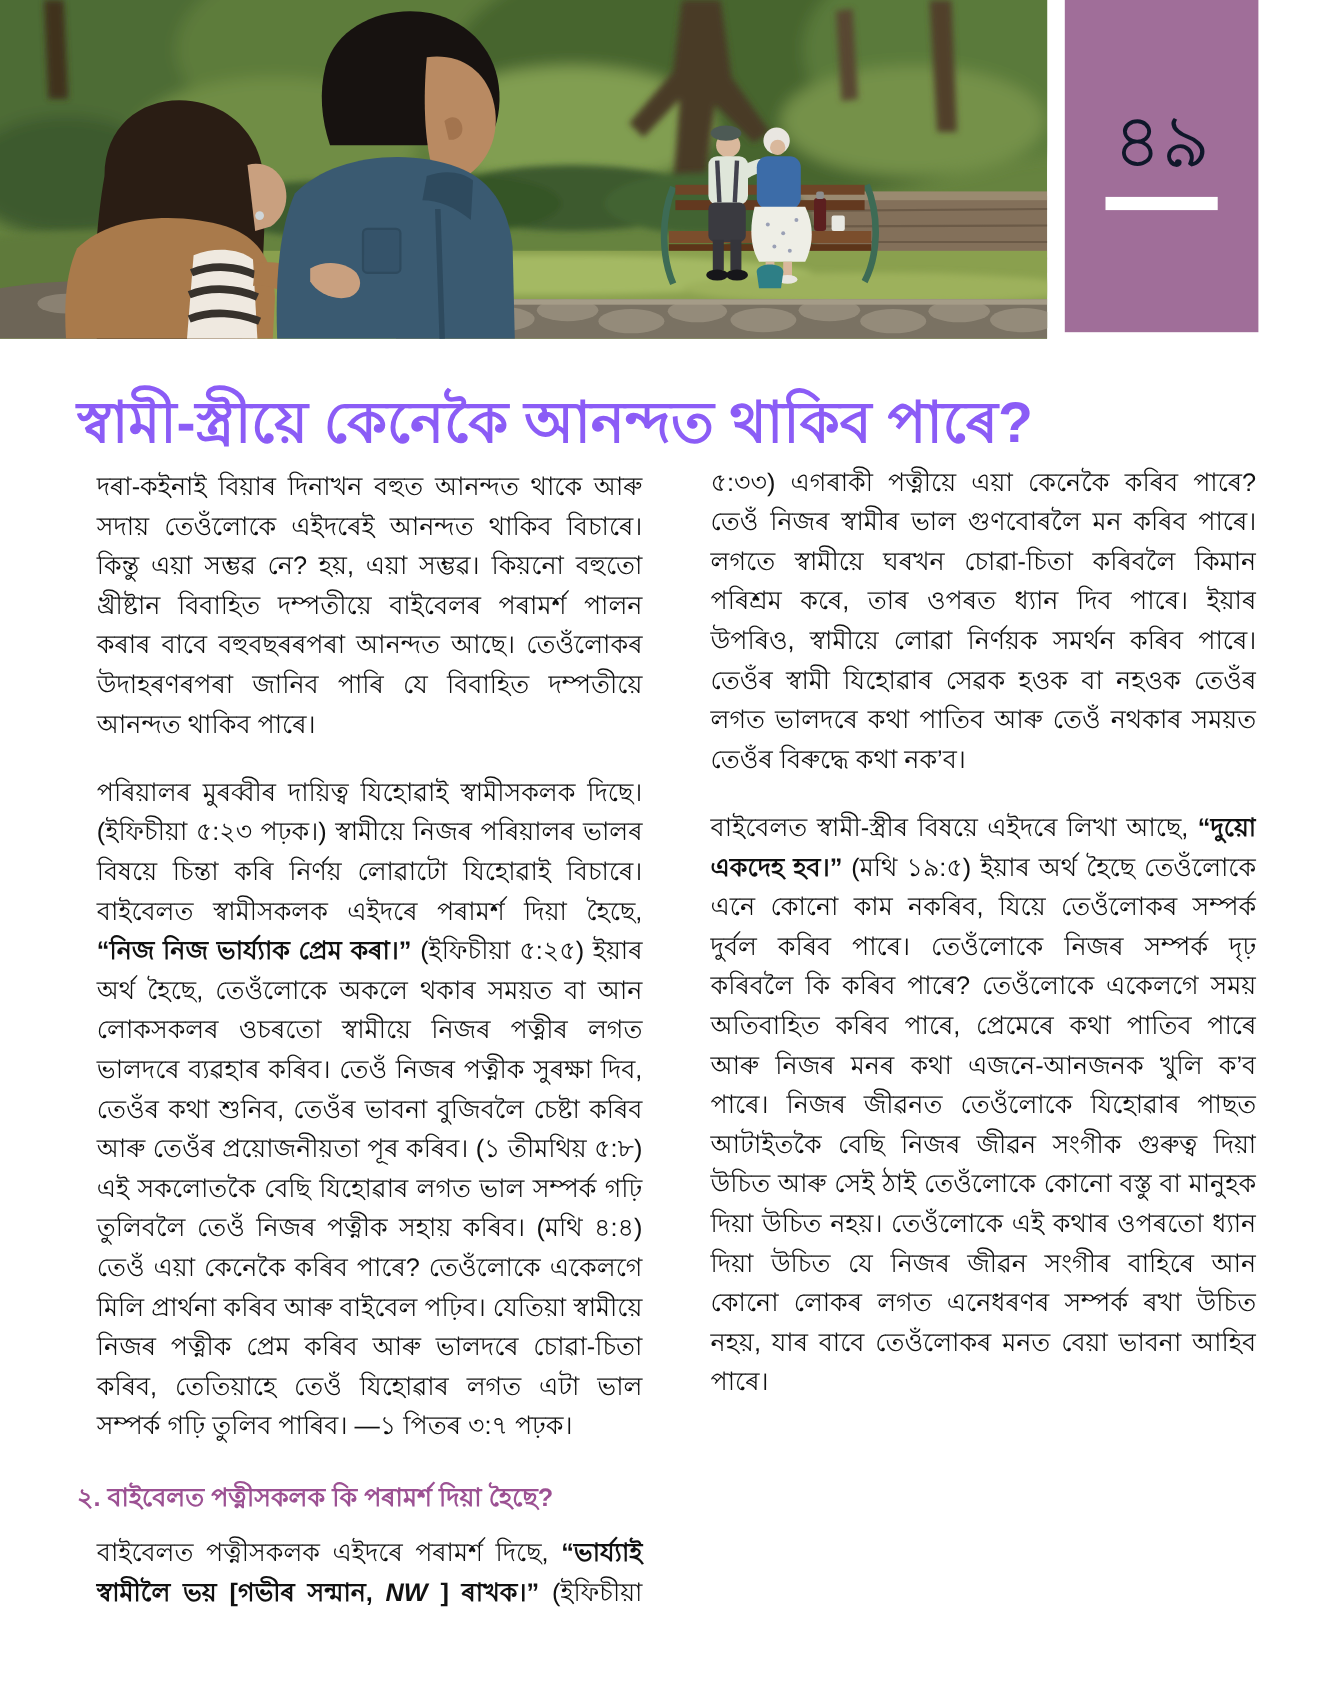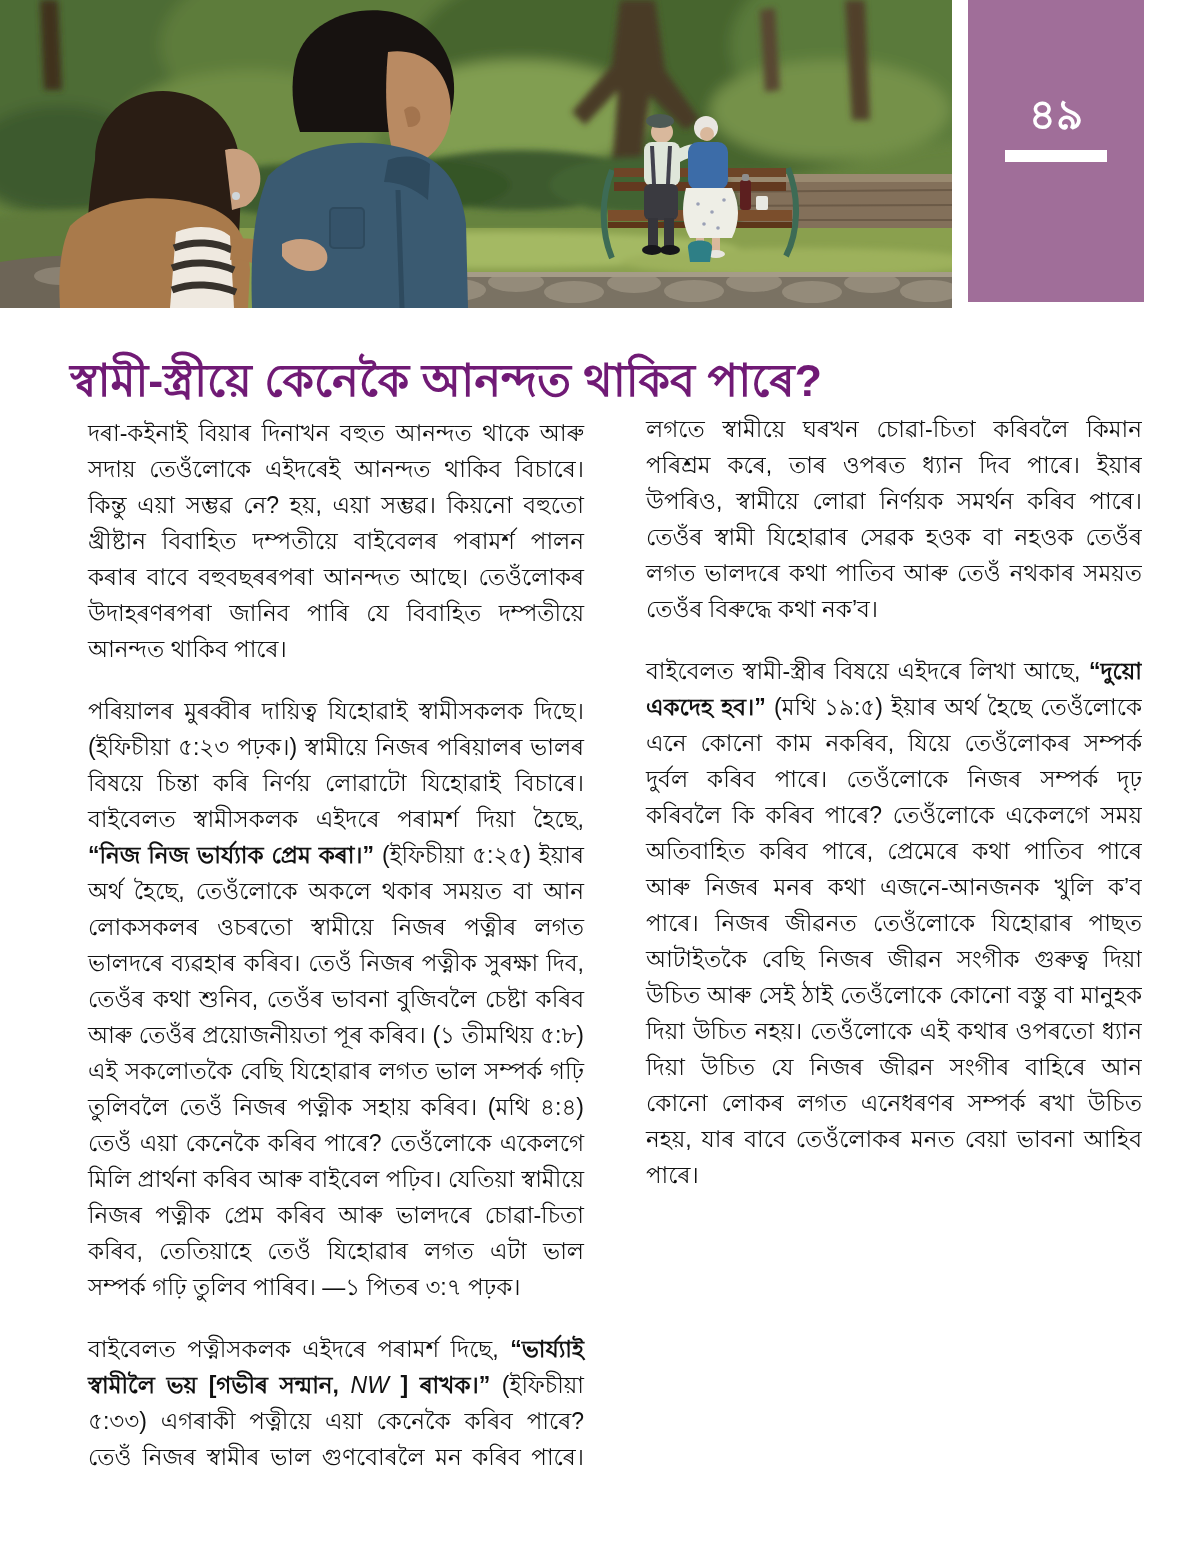--- a/index.html
+++ b/index.html
@@ -17,43 +17,43 @@
   
   .hero{display:flex;align-items:flex-start;}
   .hero-photo{width:952px;height:308px;overflow:hidden;flex:none;}
   .hero-photo svg{display:block;}
   .num-block{
     width:176px;height:302px;margin-left:16px;flex:none;
     background:var(--accent);
     display:flex;flex-direction:column;align-items:center;
     box-sizing:border-box;padding-top:92px;
   }
-  .num{color:#ffffff;font-weight:bold;font-size:42px;line-height:1.1;}
+  .num{color:#0f172a;font-weight:normal;font-size:68px;line-height:1.1;}
   .num-bar{width:102px;height:12px;background:#ffffff;margin-top:12px;}
   
   main{padding:0 58px 0 70px;}
   h1{
-    font-size:45px;line-height:1.3;font-weight:bold;color:#701a75;
+    font-size:52px;line-height:1.3;font-weight:bold;color:#8b5cf6;
     margin:44px 0 0 0;letter-spacing:0;
   }
   .article{
     height:1068px;
     column-count:2;column-gap:44px;column-fill:auto;overflow:hidden;
   }
   p.body{
     font-size:23px;line-height:36px;text-align:justify;
     color:var(--text);margin:0 0 26px 18px;
   }
   h2.sec{
     font-size:23px;line-height:31px;font-weight:bold;color:var(--heading);
     margin:32px 0 16px 0;padding-left:30px;text-indent:-30px;
   }
   .article > :first-child{margin-top:4px;}
   .b{font-weight:bold;}
-  .bi{font-weight:normal;font-style:italic;}
+  .bi{font-weight:bold;font-style:italic;}
 </style>
 </head>
 <body>
 
 <header class="hero">
   <div class="hero-photo">
 
     <svg width="952" height="308" viewBox="0 0 952 308" aria-hidden="true">
       <defs>
         <filter id="soft" x="-20%" y="-20%" width="140%" height="140%">
@@ -219,18 +219,19 @@
 
 <main>
   <h1>স্বামী-স্ত্ৰীয়ে কেনেকৈ আনন্দত থাকিব পাৰে?</h1>
 
   <div class="article">
 
     <p class="body">দৰা-কইনাই বিয়াৰ দিনাখন বহুত আনন্দত থাকে আৰু সদায় তেওঁলোকে এইদৰেই আনন্দত থাকিব বিচাৰে। কিন্তু এয়া সম্ভৱ নে? হয়, এয়া সম্ভৱ। কিয়নো বহুতো খ্ৰীষ্টান বিবাহিত দম্পতীয়ে বাইবেলৰ পৰামৰ্শ পালন কৰাৰ বাবে বহুবছৰৰপৰা আনন্দত আছে। তেওঁলোকৰ উদাহৰণৰপৰা জানিব পাৰি যে বিবাহিত দম্পতীয়ে আনন্দত থাকিব পাৰে।</p>
 
     <p class="body"><span>পৰিয়ালৰ মুৰব্বীৰ দায়িত্ব যিহোৱাই স্বামীসকলক দিছে। (ইফিচীয়া ৫:২৩ পঢ়ক।) স্বামীয়ে নিজৰ পৰিয়ালৰ ভালৰ বিষয়ে চিন্তা কৰি নিৰ্ণয় লোৱাটো যিহোৱাই বিচাৰে। বাইবেলত স্বামীসকলক এইদৰে পৰামৰ্শ দিয়া হৈছে, </span><span class="b">“নিজ নিজ ভাৰ্য্যাক প্ৰেম কৰা।”</span><span> (ইফিচীয়া ৫:২৫) ইয়াৰ অৰ্থ হৈছে, তেওঁলোকে অকলে থকাৰ সময়ত বা আন লোকসকলৰ ওচৰতো স্বামীয়ে নিজৰ পত্নীৰ লগত ভালদৰে ব্যৱহাৰ কৰিব। তেওঁ নিজৰ পত্নীক সুৰক্ষা দিব, তেওঁৰ কথা শুনিব, তেওঁৰ ভাবনা বুজিবলৈ চেষ্টা কৰিব আৰু তেওঁৰ প্ৰয়োজনীয়তা পূৰ কৰিব। (১ তীমথিয় ৫:৮) এই সকলোতকৈ বেছি যিহোৱাৰ লগত ভাল সম্পৰ্ক গঢ়ি তুলিবলৈ তেওঁ নিজৰ পত্নীক সহায় কৰিব। (মথি ৪:৪) তেওঁ এয়া কেনেকৈ কৰিব পাৰে? তেওঁলোকে একেলগে মিলি প্ৰাৰ্থনা কৰিব আৰু বাইবেল পঢ়িব। যেতিয়া স্বামীয়ে নিজৰ পত্নীক প্ৰেম কৰিব আৰু ভালদৰে চোৱা-চিতা কৰিব, তেতিয়াহে তেওঁ যিহোৱাৰ লগত এটা ভাল সম্পৰ্ক গঢ়ি তুলিব পাৰিব। —১ পিতৰ ৩:৭ পঢ়ক।</span></p>
 
+    <h2 class="sec">২. বাইবেলত পত্নীসকলক কি পৰামৰ্শ দিয়া হৈছে?</h2>
     <p class="body"><span>বাইবেলত পত্নীসকলক এইদৰে পৰামৰ্শ দিছে, </span><span class="b">“ভাৰ্য্যাই স্বামীলৈ ভয় [গভীৰ সন্মান, </span><span class="bi">NW</span><span class="b"> ] ৰাখক।”</span><span> (ইফিচীয়া ৫:৩৩) এগৰাকী পত্নীয়ে এয়া কেনেকৈ কৰিব পাৰে? তেওঁ নিজৰ স্বামীৰ ভাল গুণবোৰলৈ মন কৰিব পাৰে। লগতে স্বামীয়ে ঘৰখন চোৱা-চিতা কৰিবলৈ কিমান পৰিশ্ৰম কৰে, তাৰ ওপৰত ধ্যান দিব পাৰে। ইয়াৰ উপৰিও, স্বামীয়ে লোৱা নিৰ্ণয়ক সমৰ্থন কৰিব পাৰে। তেওঁৰ স্বামী যিহোৱাৰ সেৱক হওক বা নহওক তেওঁৰ লগত ভালদৰে কথা পাতিব আৰু তেওঁ নথকাৰ সময়ত তেওঁৰ বিৰুদ্ধে কথা নক’ব।</span></p>
 
     <p class="body"><span>বাইবেলত স্বামী-স্ত্ৰীৰ বিষয়ে এইদৰে লিখা আছে, </span><span class="b">“দুয়ো একদেহ হব।”</span><span> (মথি ১৯:৫) ইয়াৰ অৰ্থ হৈছে তেওঁলোকে এনে কোনো কাম নকৰিব, যিয়ে তেওঁলোকৰ সম্পৰ্ক দুৰ্বল কৰিব পাৰে। তেওঁলোকে নিজৰ সম্পৰ্ক দৃঢ় কৰিবলৈ কি কৰিব পাৰে? তেওঁলোকে একেলগে সময় অতিবাহিত কৰিব পাৰে, প্ৰেমেৰে কথা পাতিব পাৰে আৰু নিজৰ মনৰ কথা এজনে-আনজনক খুলি ক’ব পাৰে। নিজৰ জীৱনত তেওঁলোকে যিহোৱাৰ পাছত আটাইতকৈ বেছি নিজৰ জীৱন সংগীক গুৰুত্ব দিয়া উচিত আৰু সেই ঠাই তেওঁলোকে কোনো বস্তু বা মানুহক দিয়া উচিত নহয়। তেওঁলোকে এই কথাৰ ওপৰতো ধ্যান দিয়া উচিত যে নিজৰ জীৱন সংগীৰ বাহিৰে আন কোনো লোকৰ লগত এনেধৰণৰ সম্পৰ্ক ৰখা উচিত নহয়, যাৰ বাবে তেওঁলোকৰ মনত বেয়া ভাবনা আহিব পাৰে।</span></p>
 
   </div>
 </main>
 
 </body></html>

